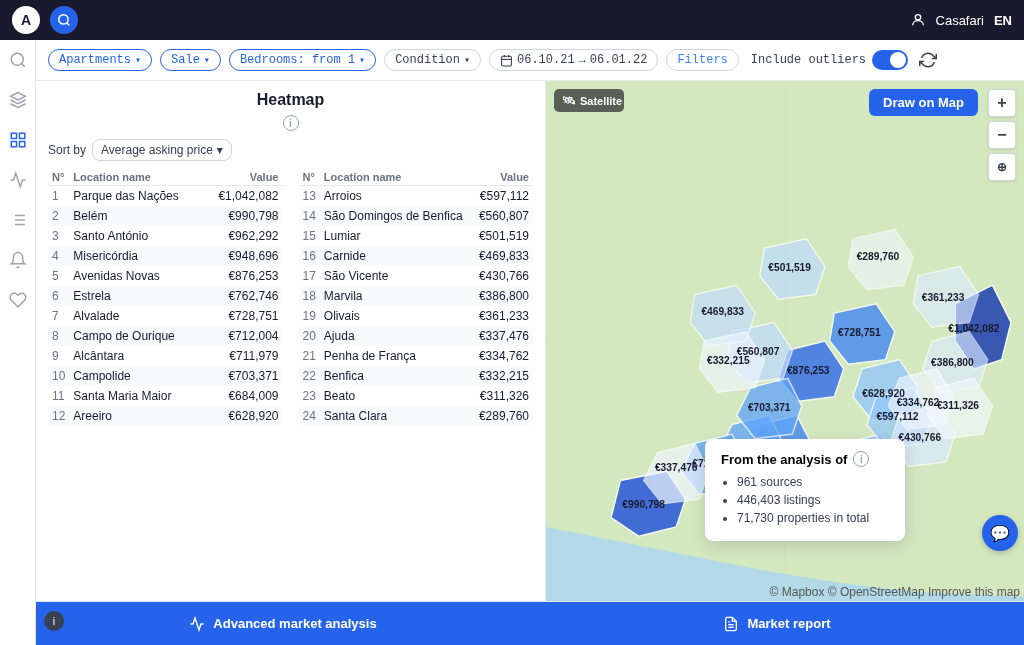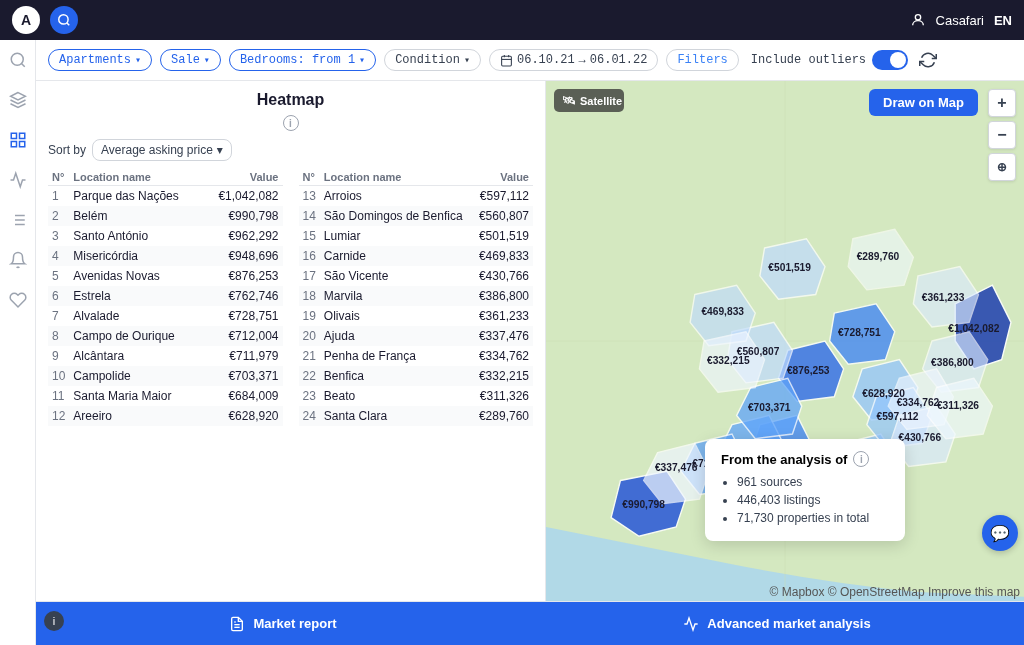--- a/index.html
+++ b/index.html
@@ -501,29 +501,29 @@
         <div class="chat-btn">💬</div>
       </div>
     </div>
 
     <div class="bottom-bar" style="position:relative;">
       <div style="position:absolute;left:8px;bottom:14px;z-index:5;">
         <div style="width:20px;height:20px;border-radius:50%;background:#374151;color:white;display:flex;align-items:center;justify-content:center;font-size:11px;cursor:pointer;">i</div>
       </div>
       <button class="bottom-btn">
         <svg width="16" height="16" viewBox="0 0 24 24" fill="none" stroke="white" stroke-width="2">
+            <polyline points="22 12 18 12 15 21 9 3 6 12 2 12"></polyline>
+          </svg>
+        <span>Advanced market analysis</span>
+      </button>
+      <button class="bottom-btn">
+        <svg width="16" height="16" viewBox="0 0 24 24" fill="none" stroke="white" stroke-width="2">
             <path d="M14 2H6a2 2 0 0 0-2 2v16a2 2 0 0 0 2 2h12a2 2 0 0 0 2-2V8z"></path>
             <polyline points="14 2 14 8 20 8"></polyline>
             <line x1="16" y1="13" x2="8" y2="13"></line>
             <line x1="16" y1="17" x2="8" y2="17"></line>
             <polyline points="10 9 9 9 8 9"></polyline>
           </svg>
         <span>Market report</span>
       </button>
-      <button class="bottom-btn">
-        <svg width="16" height="16" viewBox="0 0 24 24" fill="none" stroke="white" stroke-width="2">
-            <polyline points="22 12 18 12 15 21 9 3 6 12 2 12"></polyline>
-          </svg>
-        <span>Advanced market analysis</span>
-      </button>
     </div>
   </div>
 </div>
 
 </body></html>

